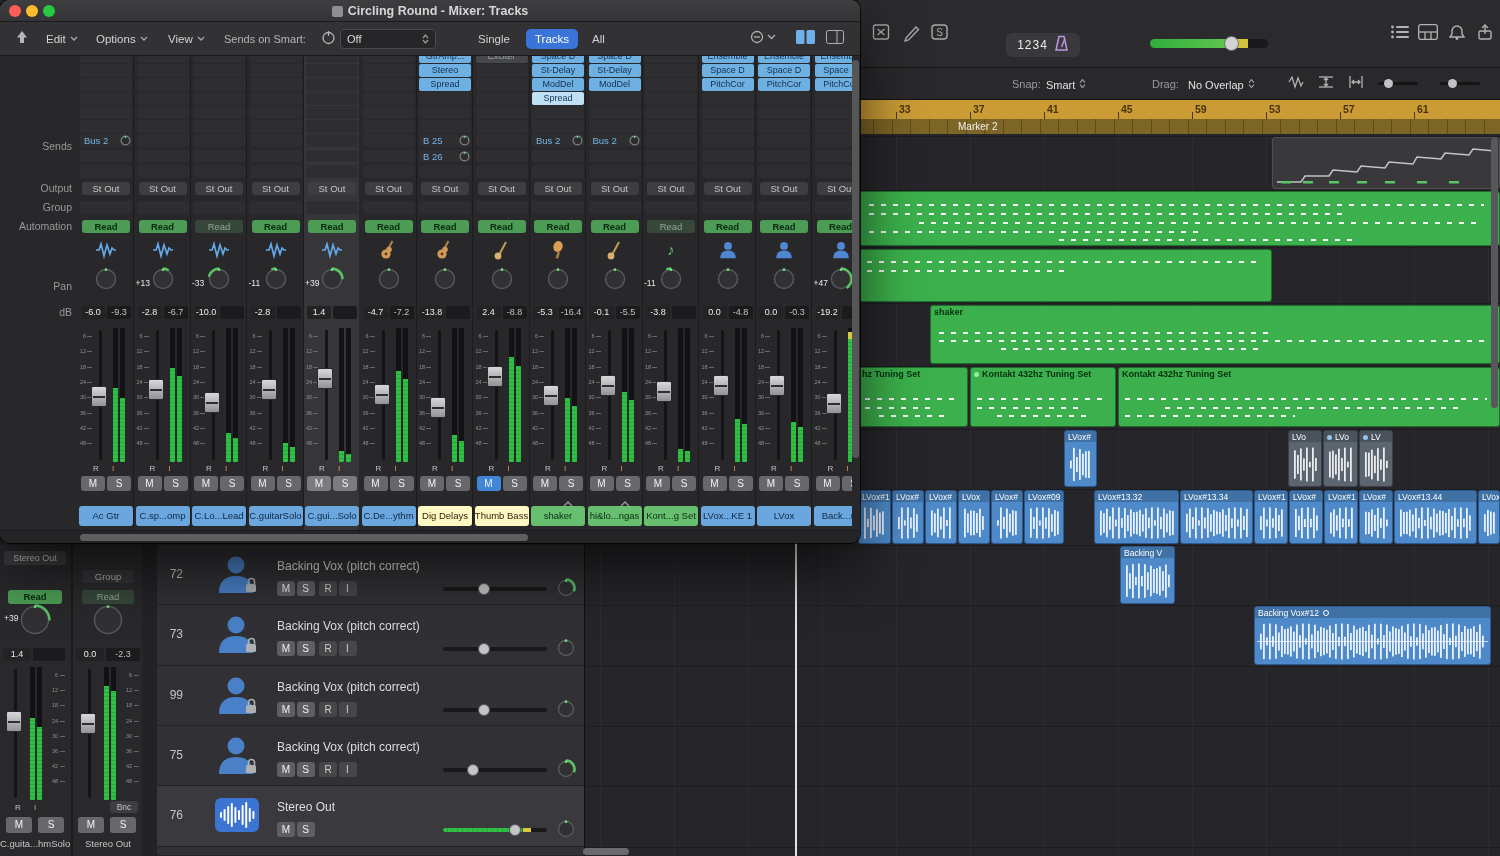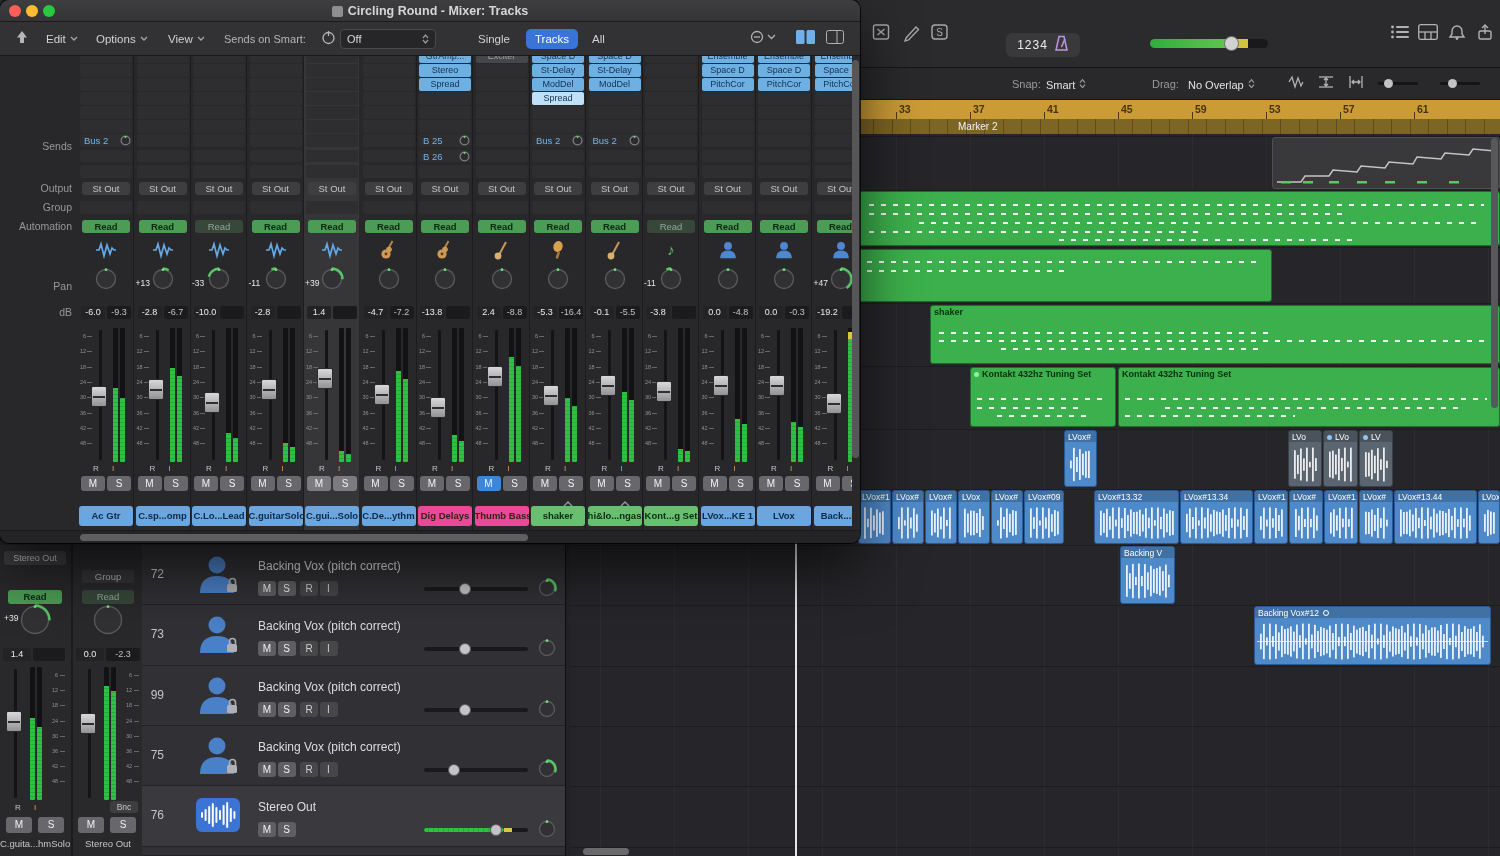--- a/index.html
+++ b/index.html
@@ -41,21 +41,21 @@
 .regname.g{font-size:9px;font-weight:bold;color:#06300f}
 .regname.b{font-size:8.5px;color:#fff}
 .noteline{position:absolute;height:2px;background:repeating-linear-gradient(90deg,rgba(255,255,255,.92) 0 5px,transparent 5px 12px)}
 .gdot{display:inline-block;width:5px;height:5px;border-radius:50%;background:#8df29a;margin-right:3px}
 .bdot{display:inline-block;width:5px;height:5px;border-radius:50%;background:#8ec4f2;margin-right:3px}
 .mcirc{display:inline-block;width:6px;height:6px;border-radius:50%;border:1px solid #fff;margin-left:4px}
 #playhead{position:absolute;left:795px;top:543px;width:2px;height:313px;background:#e4e4e6;z-index:6}
 #vscroll{position:absolute;left:921px;top:4px;width:7px;height:270px;background:#58585b;border-radius:4px}
 #bottom-scroll{position:absolute;left:583px;top:848px;width:46px;height:7px;background:#6a6a6d;border-radius:4px;z-index:7}
 
-#track-list{position:absolute;left:138px;top:545px;width:428px;height:311px;background:#313135;border-right:1px solid #0f0f10;overflow:hidden}
+#track-list{position:absolute;left:157px;top:545px;width:428px;height:311px;background:#313135;border-right:1px solid #0f0f10;overflow:hidden}
 .trow{position:absolute;left:0;width:428px;background:#313135;border-bottom:1px solid #232325}
 .trow.light{background:#3a3a3e}
 .tnum{position:absolute;left:0;top:22px;width:26px;text-align:right;font-size:12px;color:#c4c4c6}
 .ttl{position:absolute;left:120px;top:14px;font-size:12px;color:#dededf;white-space:nowrap}
 .tbt{position:absolute;top:36px;width:18px;height:15px;border-radius:3px;font-size:10px;line-height:15px;text-align:center;color:#f0f0f2;background:#5f5f63}
 .tbt.dk{background:#47474a;color:#cfcfd1}
 .tslide{position:absolute;left:286px;top:42px;width:104px;height:4px;background:#19191b;border-radius:2px}
 .tsknob{position:absolute;top:-4px;width:12px;height:12px;border-radius:50%;background:#c4c4c6;border:1px solid #59595b}
 .tsfill{position:absolute;left:0;top:0;height:4px;background:repeating-linear-gradient(90deg,#2ec144 0 4px,#28a93b 4px 5px);border-radius:2px}
 .tsyellow{position:absolute;top:0;height:4px;width:8px;background:#d8ca40}
@@ -110,23 +110,23 @@
 .mtrack{position:absolute;top:0;width:5px;height:134px;background:#121214;border-radius:1px;overflow:hidden}
 .mfill{position:absolute;bottom:0;left:0;right:0;background:repeating-linear-gradient(0deg,#2ec144 0 3px,#28a93b 3px 4px)}
 .mpeak{position:absolute;top:0;height:7px;left:0;right:0;background:#d8ca40}
 .ri{position:absolute;top:408px;left:0;width:56px;height:10px;font-size:8px}
 .rL{position:absolute;left:15px;color:#c4c4c6}
 .iL{position:absolute;left:34px;color:#e0a055}
 .msb{position:absolute;top:420px;width:24px;height:15px;border-radius:3px;background:#68686c;color:#f2f2f4;font-size:10px;line-height:15px;text-align:center}
 .msb.on{background:#3f87d6}
 .chan.sel .msb{background:#7b7b80}
 .disc{position:absolute;top:437px;left:33px}
-.nameb{position:absolute;top:450px;left:1px;width:54px;height:20px;border-radius:3px;font-size:9.5px;line-height:20px;text-align:center;overflow:hidden;white-space:nowrap;font-weight:bold}
+.nameb{position:absolute;top:450px;left:1px;width:54px;height:20px;border-radius:3px;font-size:9.5px;line-height:20px;text-align:center;overflow:hidden;white-space:nowrap;font-weight:normal}
 .nameb.blue{background:#6ba6de;color:#0d2947}
-.nameb.orange{background:#ec4899;color:#33230a}
+.nameb.orange{background:#fef9c3;color:#33230a}
 .nameb.green{background:#67bf6f;color:#0b2c10}
 #mx-vscroll{position:absolute;right:1px;top:60px;width:7px;height:398px;background:#66666a;border-radius:4px;opacity:.75}
 #mx-hscroll{position:absolute;left:0;right:0;bottom:0;height:13px;background:#242427;border-top:1px solid #1b1b1d}
 #mx-hthumb{position:absolute;left:80px;top:3px;width:448px;height:7px;background:#5f5f62;border-radius:4px}
 </style>
 </head>
 <body>
 
 <div id="main-toolbar">
   <span class="tbtn" style="left:872px"><svg width="20" height="20">
@@ -299,20 +299,26 @@
       <div class="regname g"></div>
       <div class="noteline" style="top:11px;left:8px;width:392px"></div>
       <div class="noteline" style="top:20px;left:8px;width:200px"></div>
     </div>
     <div class="reg rgreen" style="left:360px;top:171px;width:570px;height:59px">
       <div class="regname g">shaker</div>
       <div class="noteline" style="top:26px;left:8px;width:330px"></div>
       <div class="noteline" style="top:34px;left:8px;width:545px"></div>
       <div class="noteline" style="top:42px;left:70px;width:260px"></div>
     </div>
+    <div class="reg rgreen" style="left:288px;top:233px;width:110px;height:60px">
+      <div class="regname g">hz Tuning Set</div>
+      <div class="noteline" style="top:30px;left:6px;width:96px"></div>
+      <div class="noteline" style="top:39px;left:6px;width:66px"></div>
+      <div class="noteline" style="top:47px;left:20px;width:72px"></div>
+    </div>
     <div class="reg rgreen" style="left:400px;top:233px;width:146px;height:60px">
       <div class="regname g"><span class="gdot"></span>Kontakt 432hz Tuning Set</div>
       <div class="noteline" style="top:30px;left:6px;width:132px"></div>
       <div class="noteline" style="top:39px;left:6px;width:104px"></div>
       <div class="noteline" style="top:47px;left:26px;width:90px"></div>
     </div>
     <div class="reg rgreen" style="left:548px;top:233px;width:382px;height:60px">
       <div class="regname g">Kontakt 432hz Tuning Set</div>
       <div class="noteline" style="top:30px;left:6px;width:362px"></div>
       <div class="noteline" style="top:39px;left:46px;width:300px"></div>

